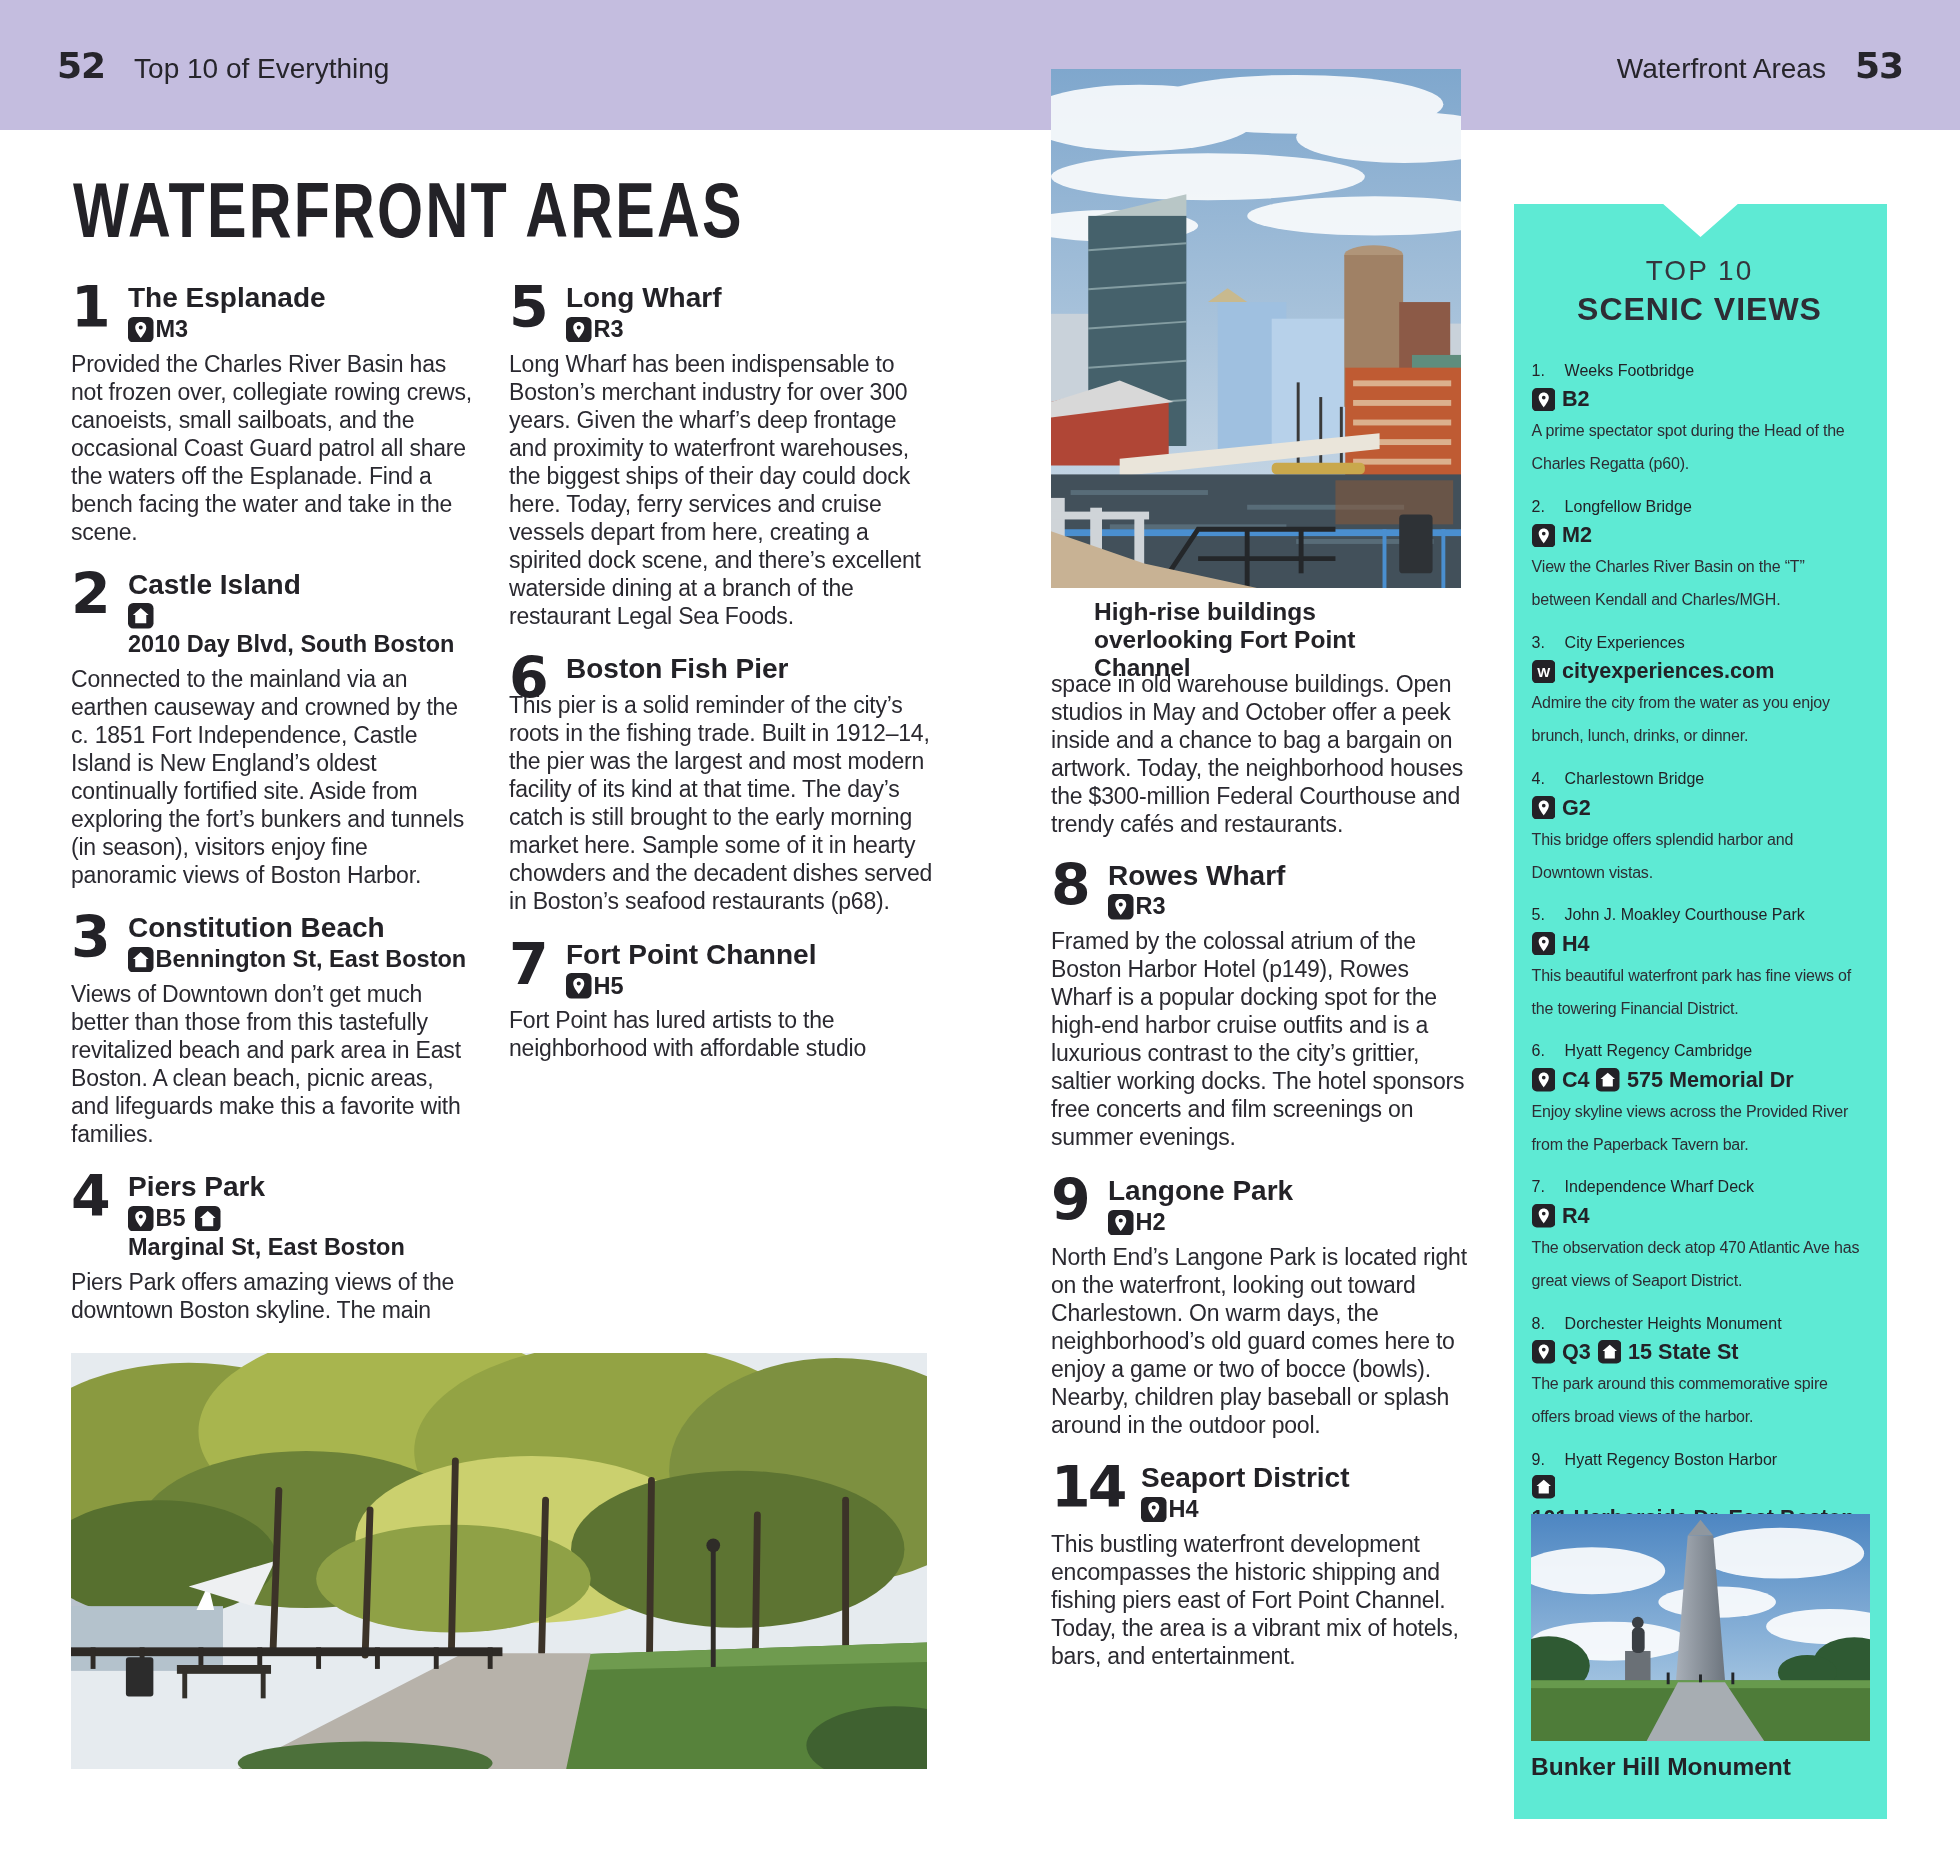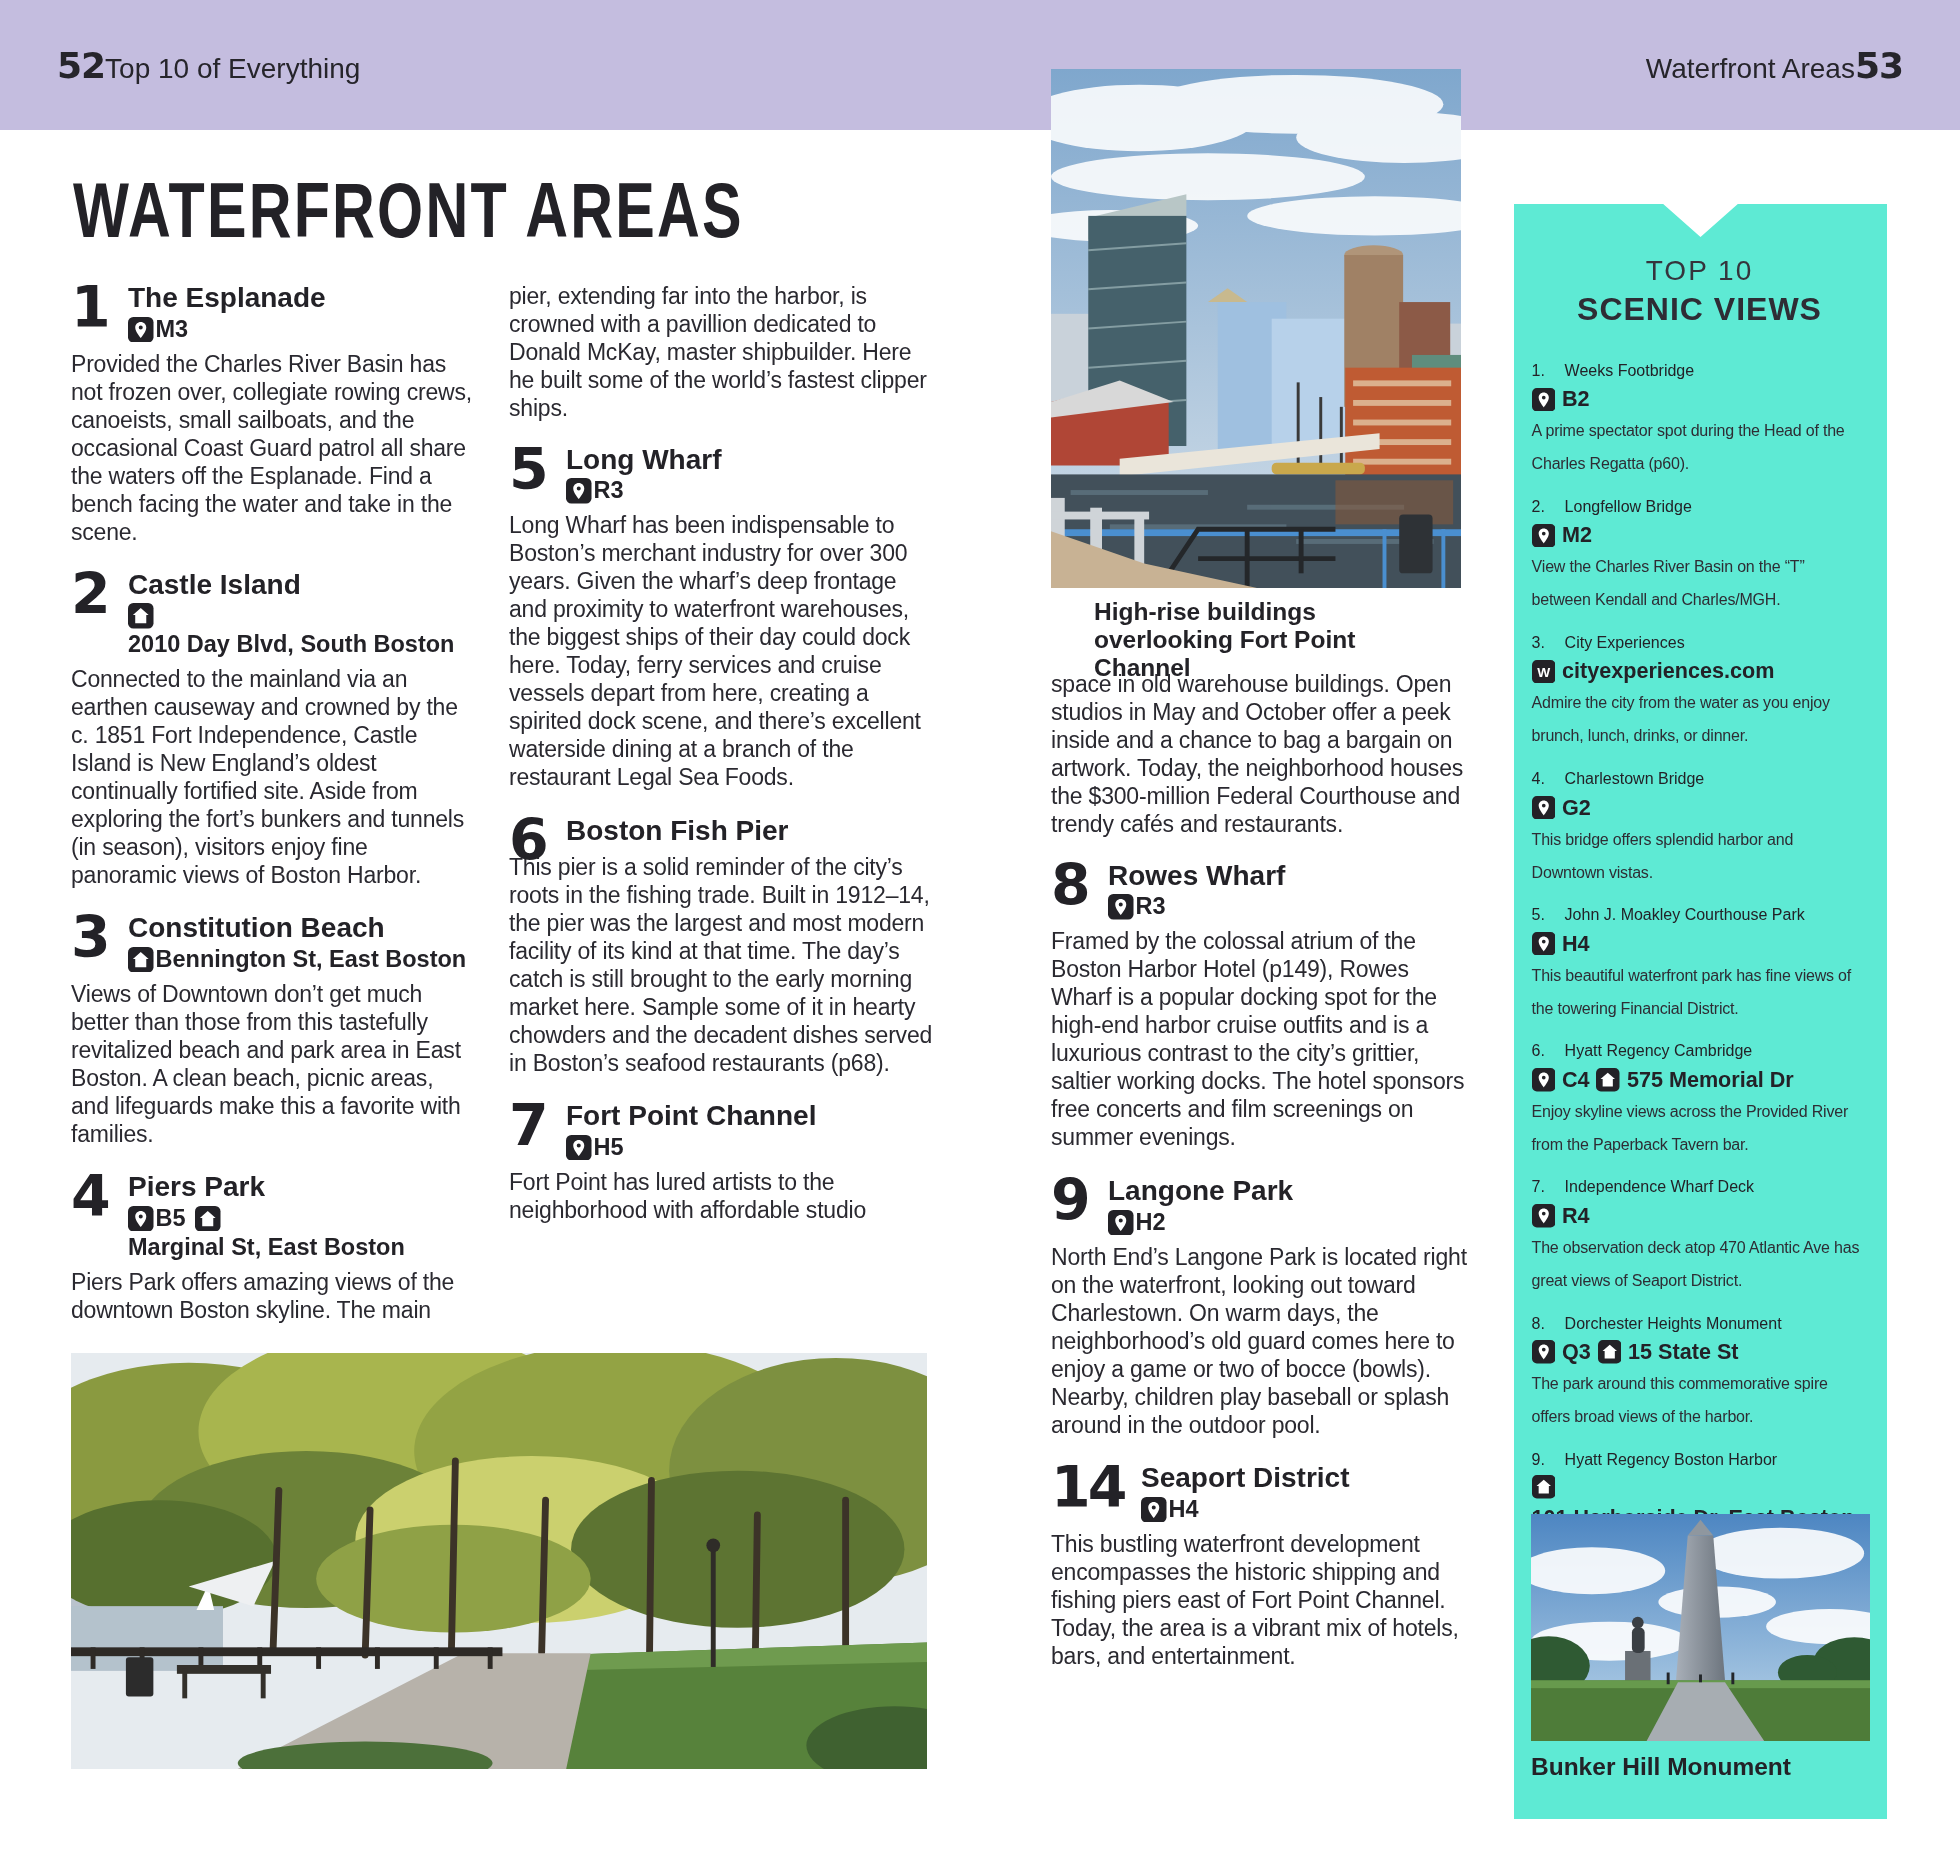--- a/index.html
+++ b/index.html
@@ -2,21 +2,21 @@
 <html><head>
 <meta charset="utf-8">
 <style>
   html,body{margin:0;padding:0;background:#ffffff;}
   .page{position:relative;width:1960px;height:1872px;background:#ffffff;overflow:hidden;
         font-family:"Liberation Sans",sans-serif;color:#1e1d22;}
   
   .band{position:absolute;left:0;top:0;width:1960px;height:130px;background:#c4bddf;
         display:flex;align-items:center;justify-content:space-between;
         padding:0 57px;box-sizing:border-box;color:#26252b;}
-  .band-side{display:flex;align-items:baseline;font-size:28px;}
+  .band-side{display:flex;align-items:baseline;gap:29px;font-size:28px;}
   .band .pnum{font-weight:700;font-size:36px;font-family:"DejaVu Sans",sans-serif;letter-spacing:-1px;}
   
   .title{position:absolute;left:73px;top:165px;margin:0;font-size:78px;font-weight:700;
          letter-spacing:2.9px;white-space:nowrap;transform:scaleX(.76);transform-origin:left top;
          color:#232227;font-family:"Liberation Sans",sans-serif;}
   
   .col{position:absolute;}
   .col1{left:71px;top:282px;width:406px;}
   .col2{left:509px;top:282px;width:427px;}
   .col3{left:1051px;top:670px;width:421px;}
@@ -159,21 +159,20 @@
               </svg>
             </span>
           <span>Marginal St, East Boston</span>
         </div>
       </div>
       <p class="body-p">Piers Park offers amazing views of the downtown Boston skyline. The main</p>
     </section>
   </div>
 
   <div class="col col2">
-    <p class="body-p cont">pier, extending far into the harbor, is crowned with a pavillion dedicated to Donald McKay, master shipbuilder. Here he built some of the world’s fastest clipper ships.</p>
 
     <section class="entry">
       <div class="entry-head">
         <span class="entry-num">5</span>
         <h3 class="entry-name">Long Wharf</h3>
         <div class="refline">
           <span class="reficon">
               <svg viewBox="0 0 24 24">
                 <use href="#ic-pin"></use>
               </svg>

